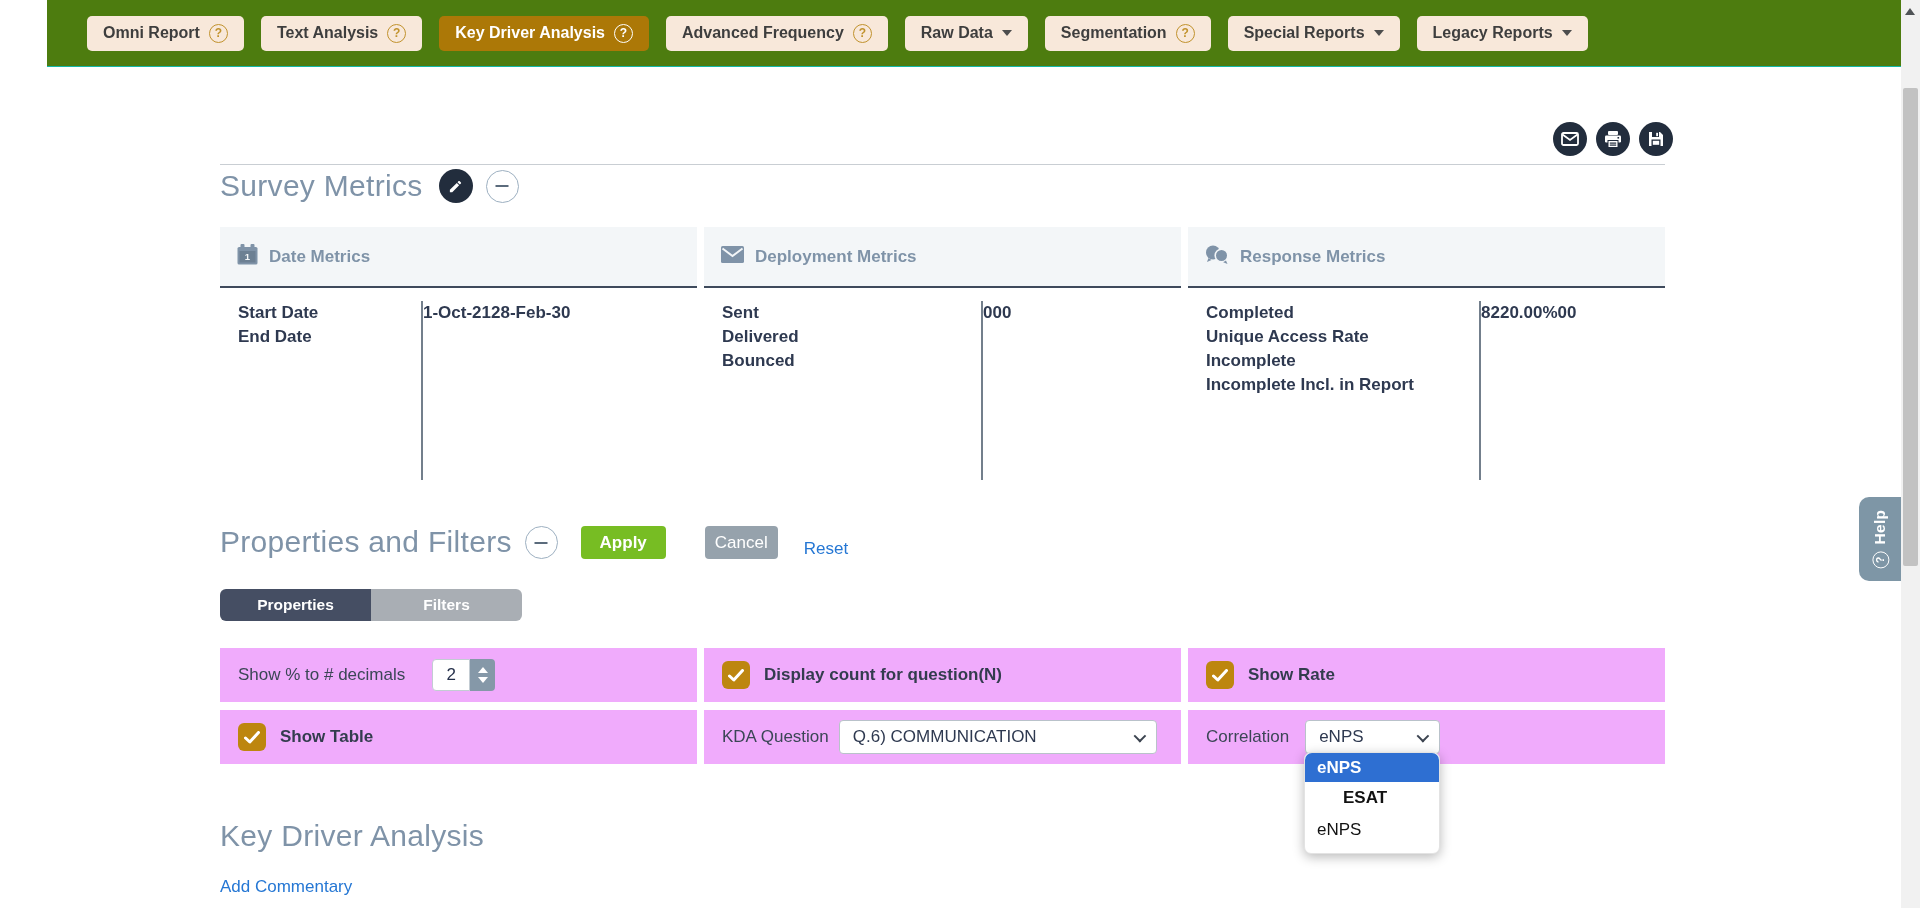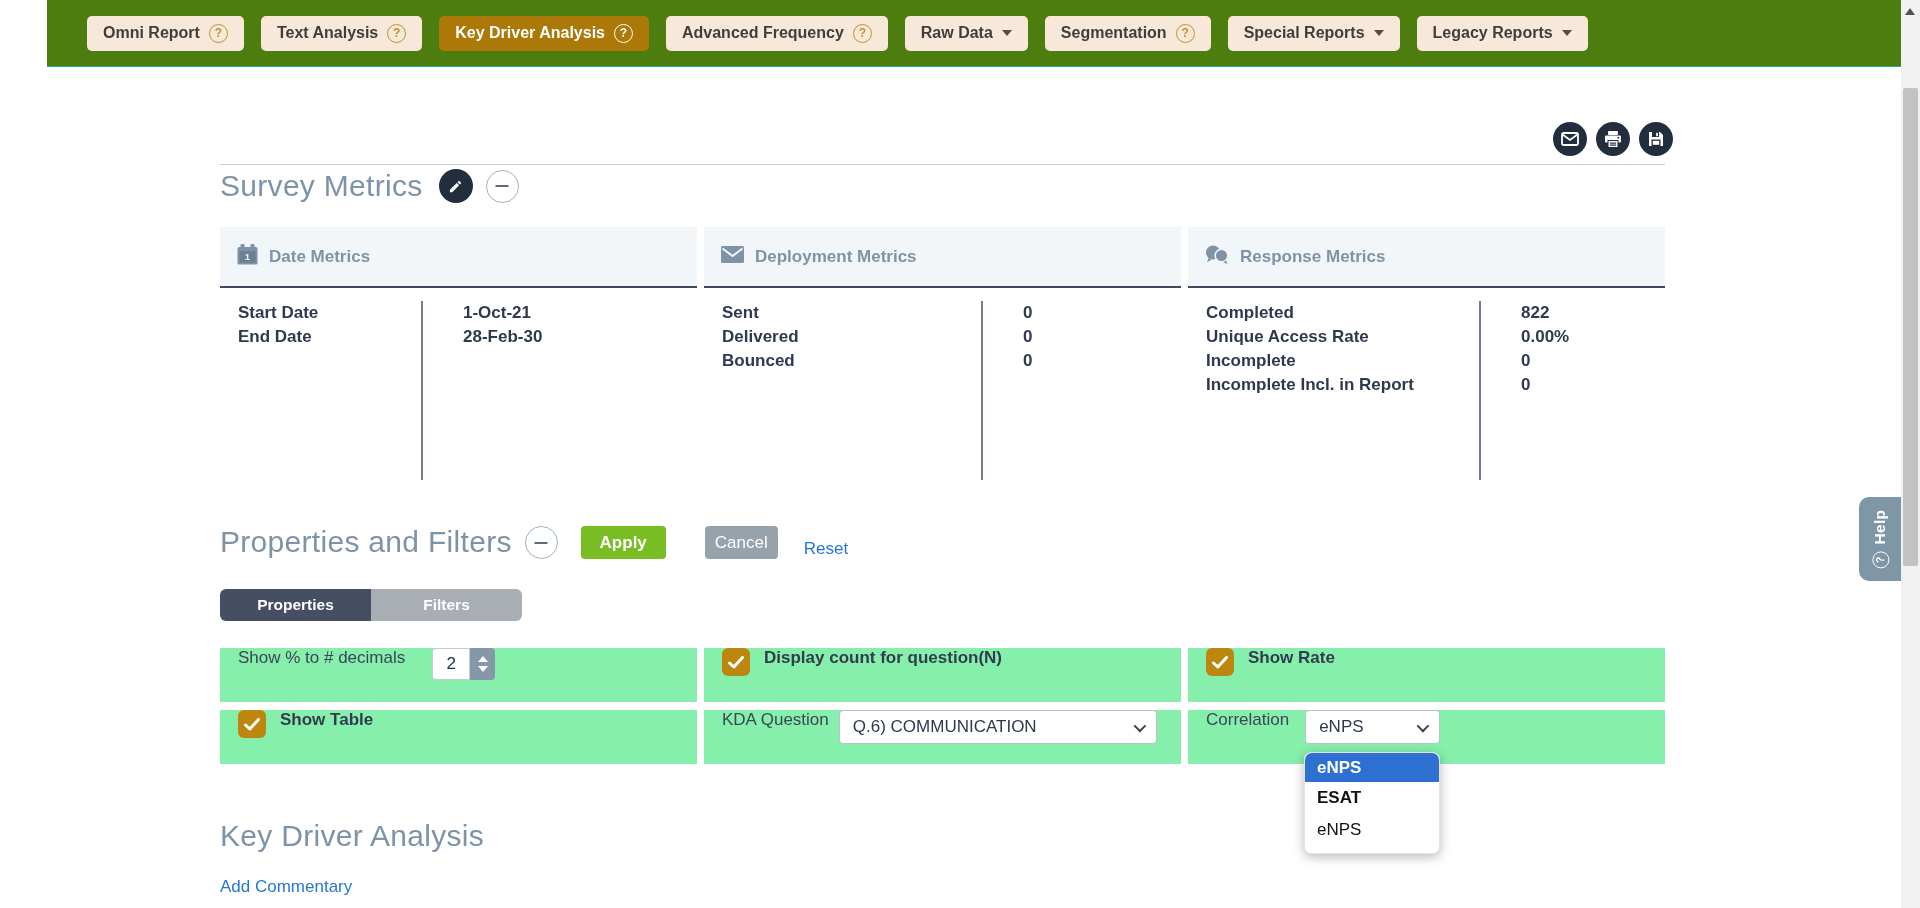--- a/index.html
+++ b/index.html
@@ -48,22 +48,22 @@
                          background:#5b6b7c; transform:translate(-50%,-50%); }
 
   
   .cards { position:absolute; top:160px; left:0; width:100%; display:flex; gap:7px; }
   .card { flex:1; }
   .card-head { height:61px; background:#f3f6f8; border-bottom:2px solid #3e4a5c;
                display:flex; align-items:center; gap:11px; padding-left:17px; }
   .card-title { font-size:17px; color:#7f93a8;font-weight:bold; }
   .card-body { display:flex; padding:13px 0 0 18px; height:192px; }
   .labels-col { display:flex; flex-direction:column; }
-  .values-col { border-left:2px solid #737f8c; padding-left:40px;
-                display:flex; flex-direction:column; }
+  .values-col { border-left:2px solid #737f8c; 
+                display:flex; flex-direction:row; }
   .m-row { font-size:17px; font-weight:bold; color:#2e3950; line-height:24px; white-space:nowrap; }
   .card:nth-child(1) .labels-col { width:183px; }
   .card:nth-child(2) .labels-col { width:259px; }
   .card:nth-child(3) .labels-col { width:273px; }
 
   
   .pf-head { top:458px; left:0;align-items:flex-end; }
   .btn { height:33px; border:none; border-radius:4px; color:#fff; font-size:17px;
          font-family:"Liberation Sans", sans-serif; cursor:pointer; }
   .btn-apply { width:85px; margin-left:23px; background:#77bd23; font-weight:bold; }
@@ -74,21 +74,21 @@
   .pf-tabs { position:absolute; top:522px; left:0; display:flex; }
   .pf-tab { width:151px; height:32px; border:none; color:#fff; font-size:15.5px; font-weight:bold;
             font-family:"Liberation Sans", sans-serif; cursor:pointer; background:#a9aeb4; }
   .pf-tab.active { background:#454e63; }
   .pf-tab:first-child { border-radius:6px 0 0 6px; }
   .pf-tab:last-child  { border-radius:0 6px 6px 0; }
 
   .form-row { position:absolute; left:0; width:100%; display:flex; gap:7px; }
   .row-a { top:581px; }
   .row-b { top:643px; }
-  .strip { flex:1; height:54px; background:#86efac; display:flex; align-items:flex-start;
+  .strip { flex:1; height:54px; background:#f0abfc; display:flex; align-items:center;
            padding-left:18px; position:relative; }
   .f-label { font-size:17px; color:#3b4656; white-space:nowrap; }
   .f-label.bold { font-weight:bold; color:#333c4e; }
 
   .checkbox { width:28px; height:28px; border-radius:6px; background:#bd860f; margin-right:14px;
               display:flex; align-items:center; justify-content:center; cursor:pointer; flex:none; }
 
   .stepper { display:flex; margin-left:27px; cursor:pointer; }
   .stepper-value { width:38px; height:32px; background:#fff; border:1px solid #c3ccd3;
                    border-radius:4px 0 0 4px; display:flex; align-items:center; justify-content:center;
@@ -109,21 +109,21 @@
   .select-kda { width:318px; margin-left:10px; }
   .select-corr { width:135px; margin-left:16px; }
 
   .dropdown-panel { position:absolute; left:1084px; top:685px; width:136px; z-index:20;
                     background:#fff; border-radius:7px; border:1px solid #e3e3e3;
                     box-shadow:0 3px 12px rgba(0,0,0,.28); padding-bottom:7px; }
   .dd-item { font-size:17px; padding-left:12px; display:flex; align-items:center; cursor:pointer; }
   .dd-item.selected { height:29px; background:#2e6fd2; color:#fff; font-weight:bold;
                       border-radius:7px 7px 0 0; }
   .dd-item.plain { height:32px; color:#121212; }
-  .dd-item.semibold { font-weight:bold; }
+  .dd-item.semibold { font-weight:bold;margin-left:26px; }
 
   .kda-head { top:752px; left:0; }
   .add-commentary { position:absolute; top:810px; left:0; }
 
   
   .help-tab { position:absolute; right:19px; top:497px; width:42px; height:84px;
               background:#7e96a6; border-radius:10px 0 0 10px; cursor:pointer;
               display:flex; align-items:center; justify-content:center; }
   .help-inner { transform:rotate(-90deg); display:flex; align-items:center; gap:7px; }
   .help-q { width:17px; height:17px; border:1.6px solid #fff; border-radius:50%; flex:none;

